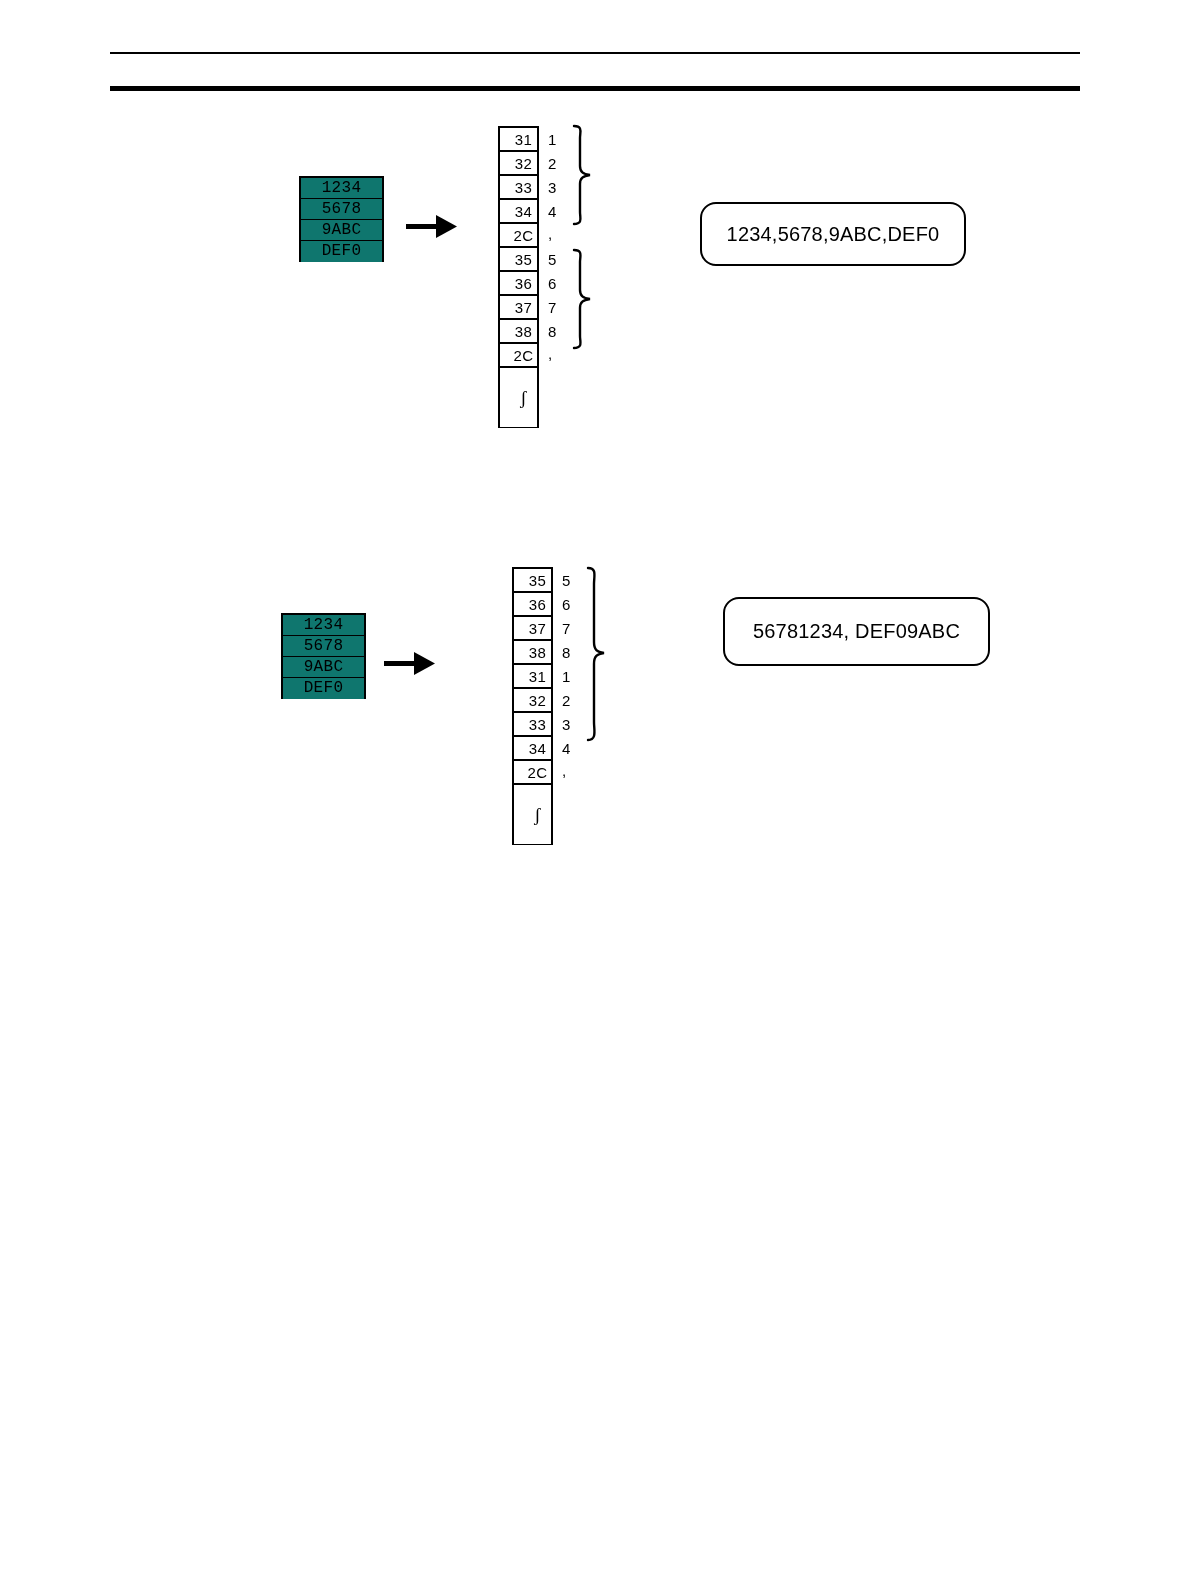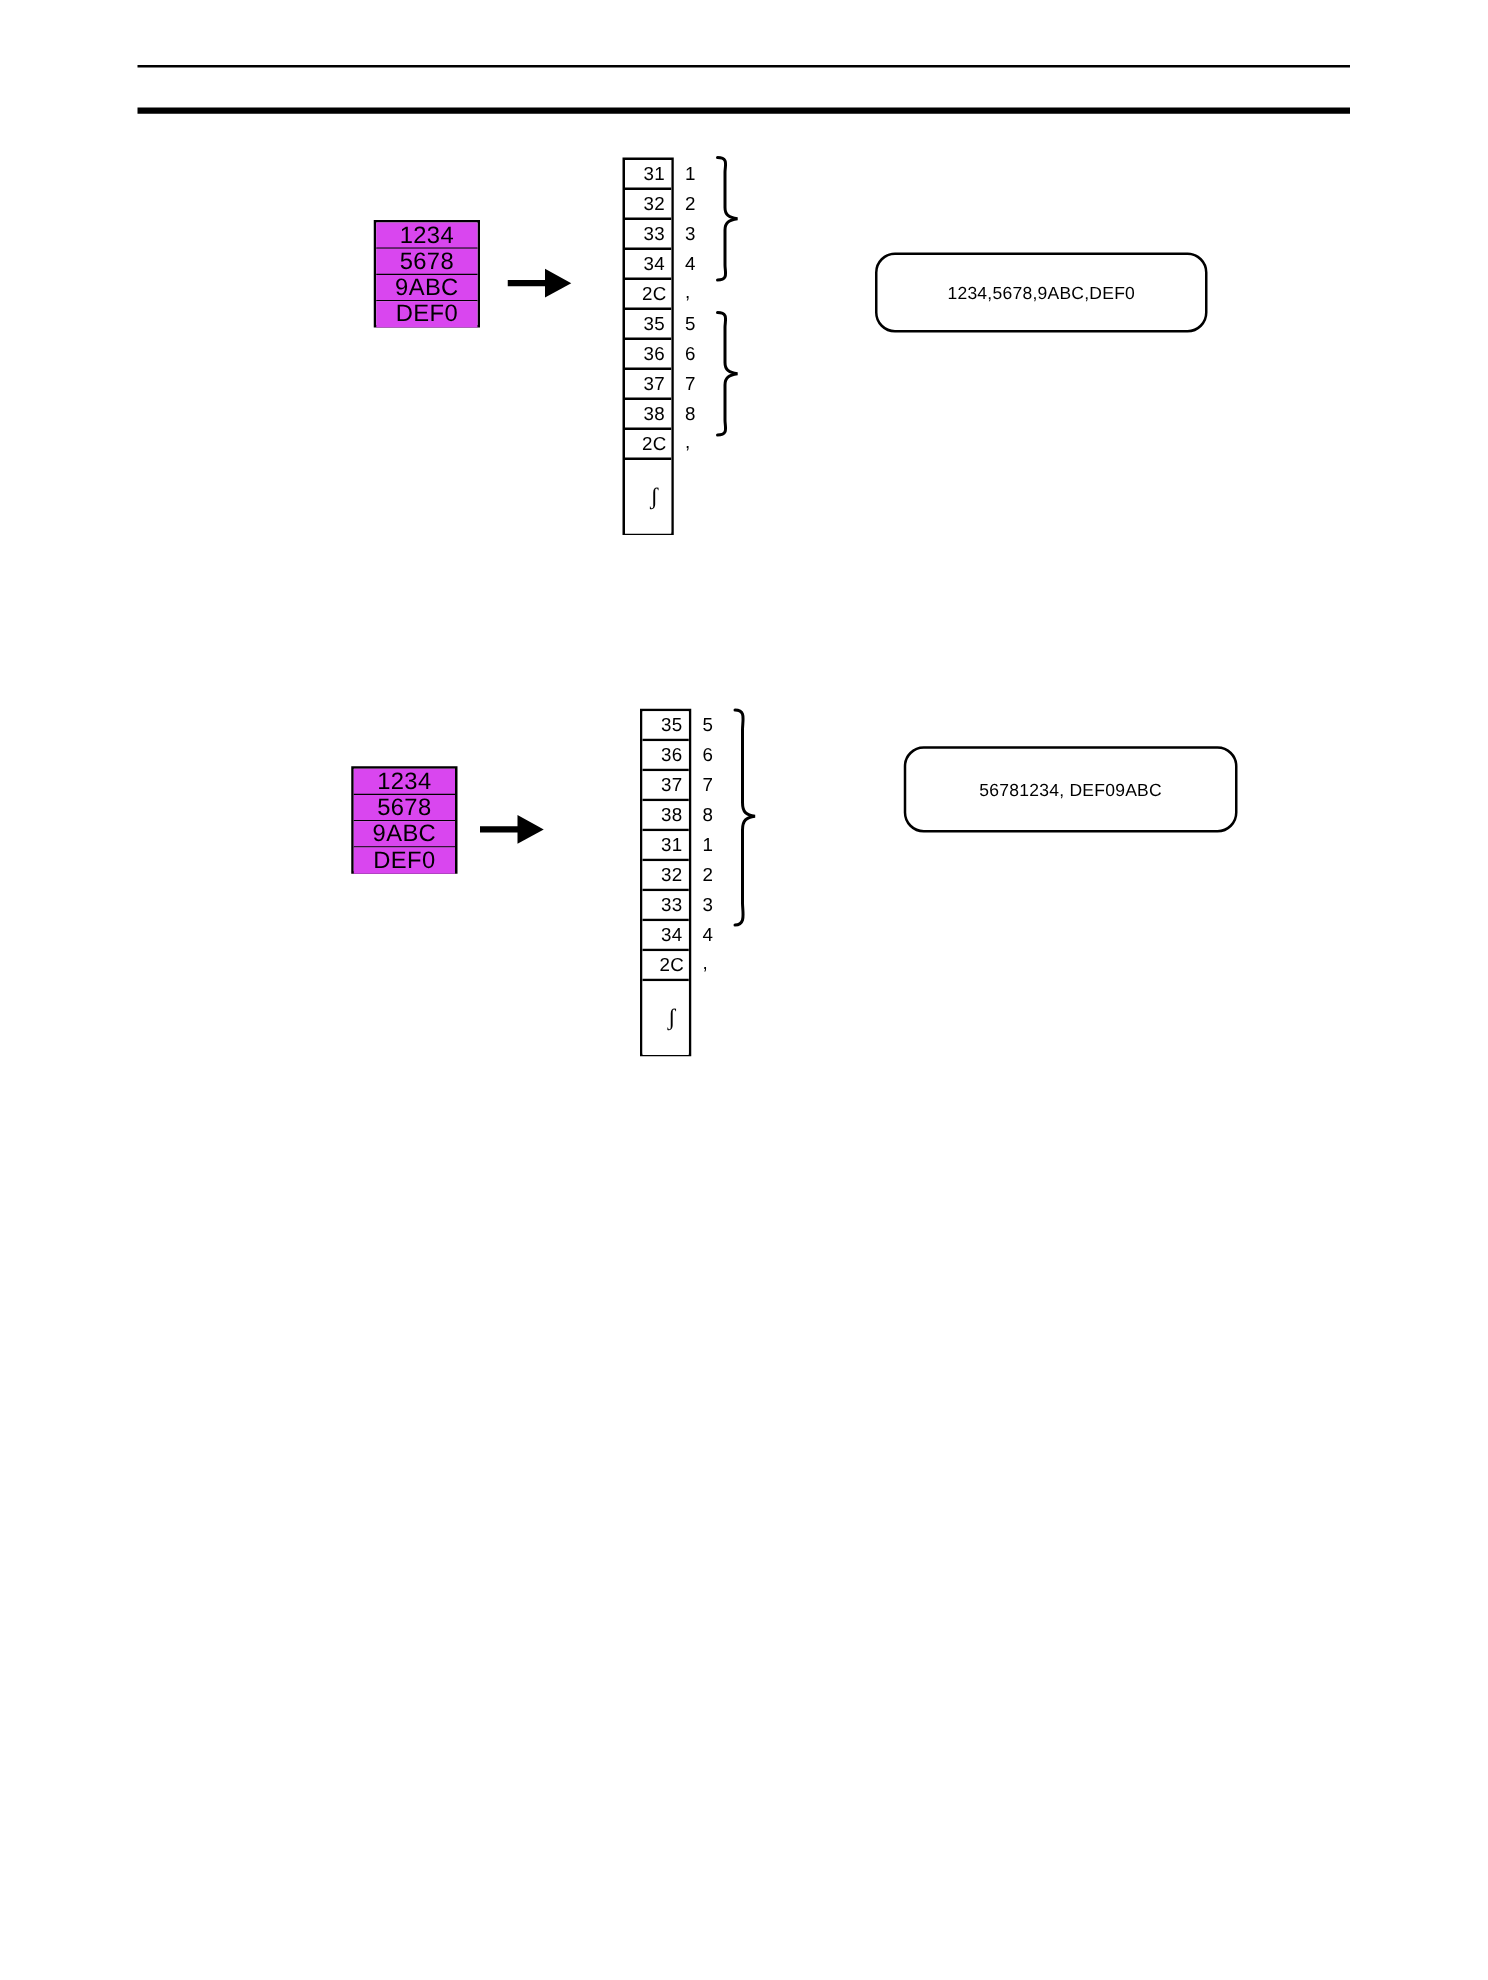--- a/index.html
+++ b/index.html
@@ -43,25 +43,26 @@
   .word-table {
     position: absolute;
     border: 2px solid #000000;
     box-sizing: border-box;
     background: #ffffff;
   }
   .word-cell {
     height: 21px;
     line-height: 21px;
     text-align: center;
-    font-size: 19px;
+    font-size: 16px;
     letter-spacing: 0.3px;
     border-bottom: 1px solid #000000;
     box-sizing: border-box;
-    background: #d946ef;
+    background: #0f766e;
+    font-family: Liberation Mono, monospace;
   }
   .word-cell:last-child {
     border-bottom: none;
   }
 
   
   .byte-col {
     position: absolute;
     border: 2px solid #000000;
     box-sizing: border-box;
@@ -116,21 +117,21 @@
     position: absolute;
     border: 2px solid #000000;
     border-radius: 16px;
     box-sizing: border-box;
     background: #ffffff;
     display: flex;
     align-items: center;
     justify-content: center;
   }
   .bubble-text {
-    font-size: 14px;
+    font-size: 20px;
     letter-spacing: 0.2px;
     white-space: nowrap;
   }
 </style>
 </head>
 <body>
 
 <div class="rule rule-thin"></div>
 <div class="rule rule-thick"></div>
 

